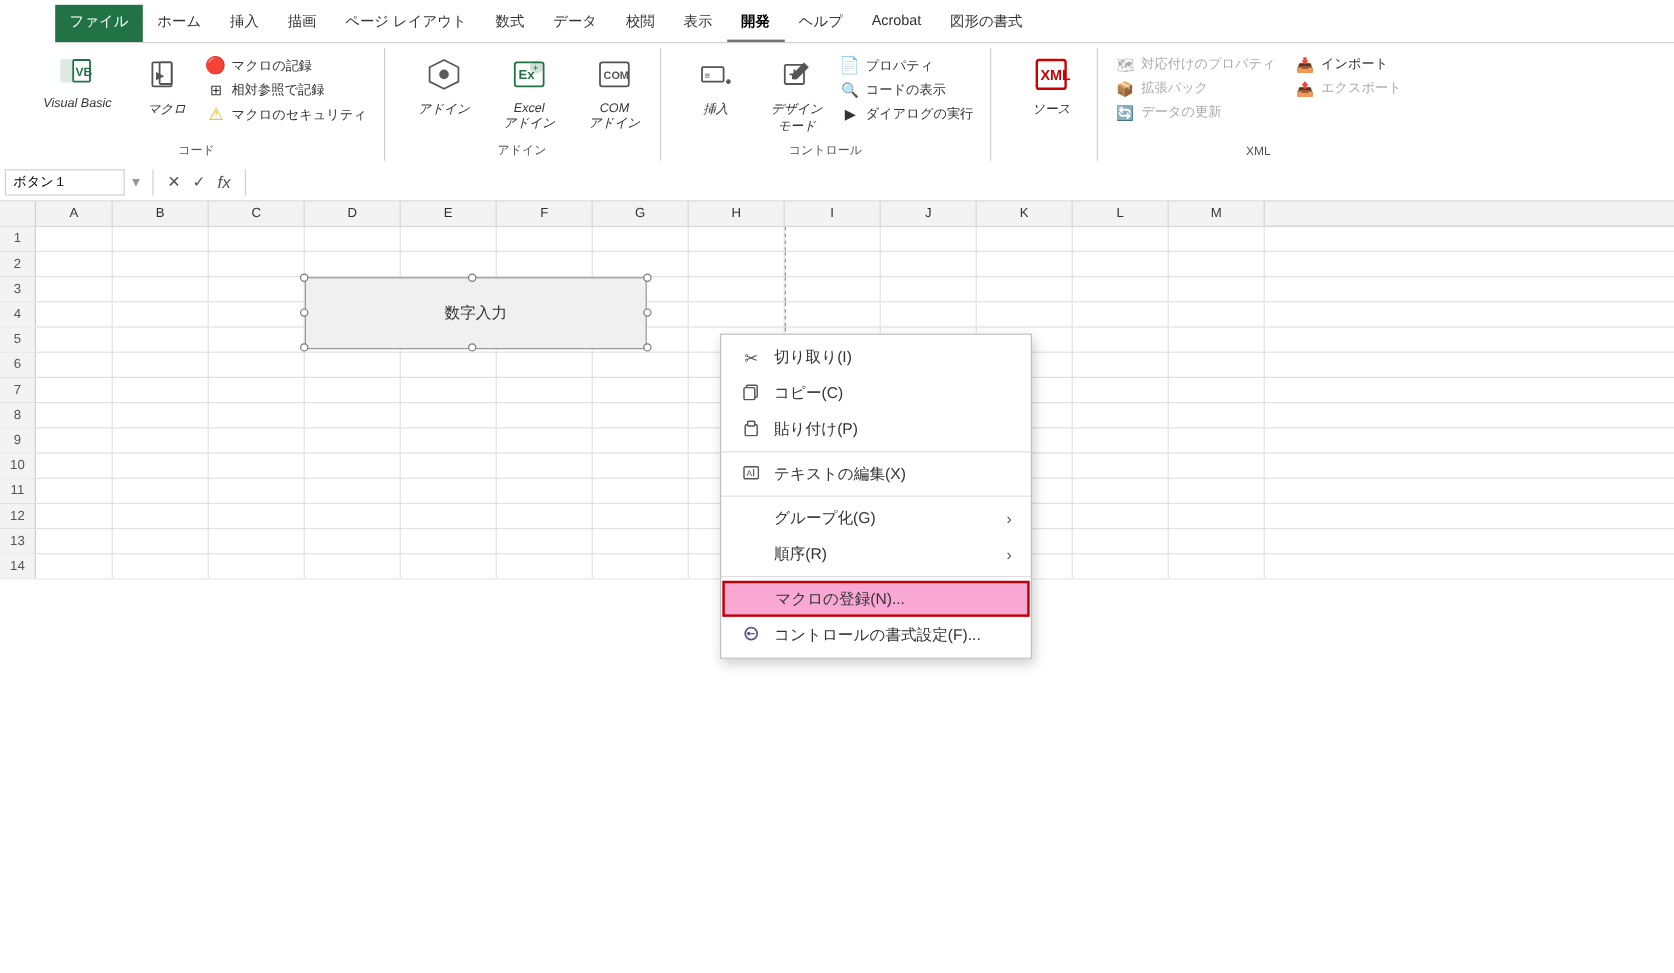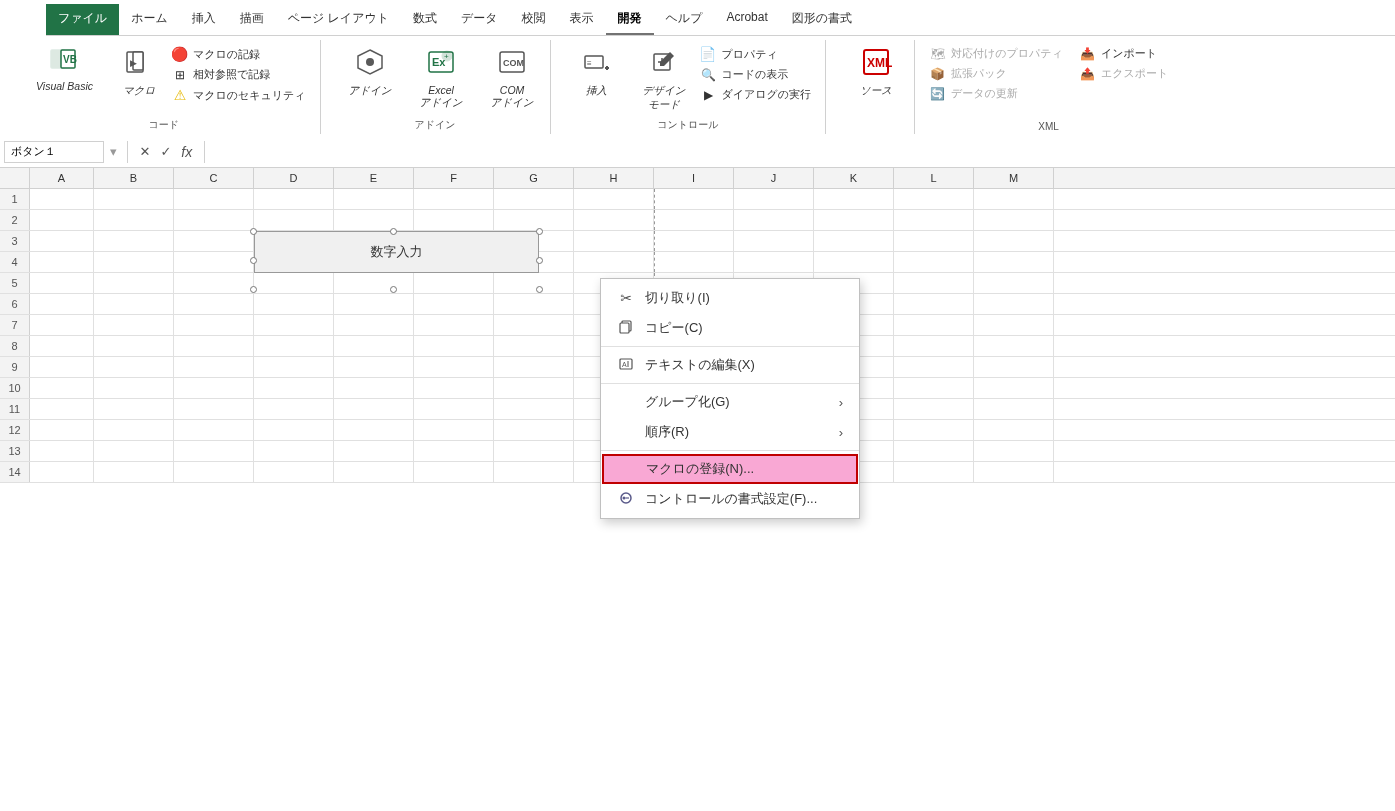--- a/index.html
+++ b/index.html
@@ -535,21 +535,21 @@
             <div class="cell col-f"></div>
             <div class="cell col-g"></div>
             <div class="cell col-h"></div>
             <div class="cell col-i" style="border-left:1px dashed #999;"></div>
             <div class="cell col-j"></div>
             <div class="cell col-k"></div>
             <div class="cell col-l"></div>
             <div class="cell col-m"></div>
           </div>
 
-        <div class="excel-button" style="left:254px; top:42px; width:285px; height:42px; background:#f0f0f0; border:1px solid #999;">
+        <div class="excel-button" style="left:254px; top:42px; width:285px; height:60px; background:#f0f0f0; border:1px solid #999;">
           <span style="font-size:13px;color:#333;">数字入力</span>
         </div>
 
         <div class="resize-handle" style="left:250px;top:39px;"></div>
         <div class="resize-handle" style="left:390px;top:39px;"></div>
         <div class="resize-handle" style="left:536px;top:39px;"></div>
         <div class="resize-handle" style="left:250px;top:68px;"></div>
         <div class="resize-handle" style="left:536px;top:68px;"></div>
         <div class="resize-handle" style="left:250px;top:97px;"></div>
         <div class="resize-handle" style="left:390px;top:97px;"></div>
@@ -568,20 +568,29 @@
       <div class="ctx-item">
         <span class="ctx-icon">
           <svg width="14" height="14" viewBox="0 0 14 14">
               <rect x="3" y="1" width="9" height="10" rx="1" fill="none" stroke="#555" stroke-width="1.2"></rect>
               <rect x="1" y="3" width="9" height="10" rx="1" fill="#fff" stroke="#555" stroke-width="1.2"></rect>
             </svg>
         </span>
         <span class="ctx-label">コピー(C)</span>
       </div>
 
+      <div class="ctx-item">
+        <span class="ctx-icon">
+          <svg width="14" height="14" viewBox="0 0 14 14">
+              <rect x="2" y="4" width="10" height="9" rx="1" fill="none" stroke="#555" stroke-width="1.2"></rect>
+              <rect x="4" y="1" width="6" height="4" rx="1" fill="#fff" stroke="#555" stroke-width="1.2"></rect>
+            </svg>
+        </span>
+        <span class="ctx-label">貼り付け(P)</span>
+      </div>
       <div class="ctx-separator"></div>
 
       <div class="ctx-item">
         <span class="ctx-icon">
           <svg width="14" height="14" viewBox="0 0 14 14">
               <rect x="1" y="2" width="12" height="10" rx="1" fill="none" stroke="#555" stroke-width="1.2"></rect>
               <text x="3" y="10" font-size="7" fill="#555">A</text>
               <line x1="9" y1="4" x2="9" y2="10" stroke="#555" stroke-width="1"></line>
             </svg>
         </span>

